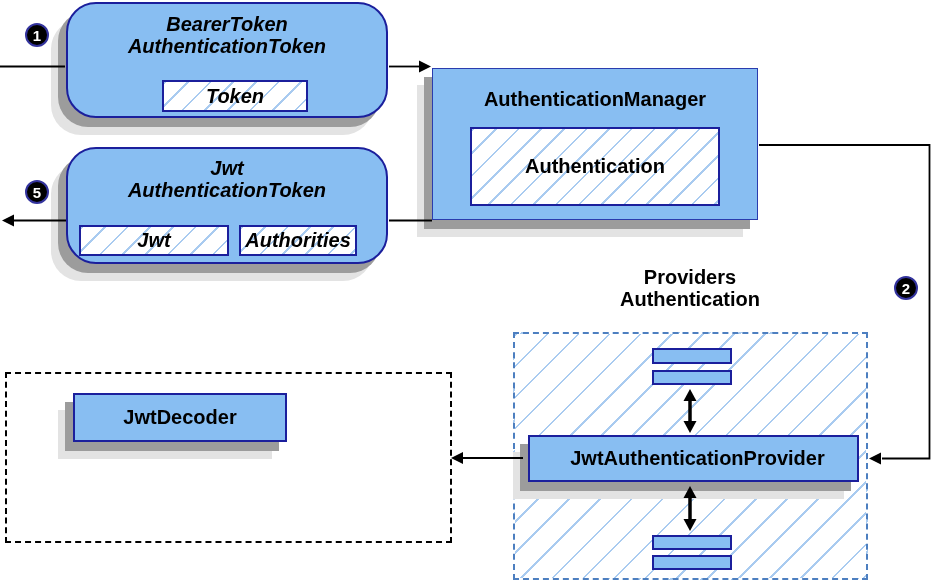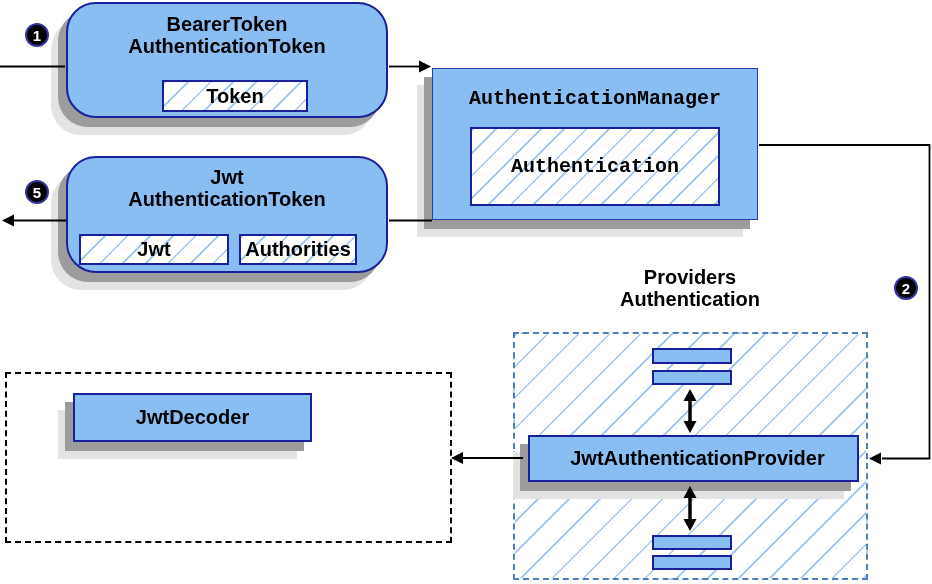--- a/index.html
+++ b/index.html
@@ -14,21 +14,21 @@
     --badge-bg:#000000;
     --badge-text:#ffffff;
   }
   *{margin:0;padding:0;box-sizing:border-box;}
   html,body{background:#fff;}
   body{font-family:"Liberation Sans","DejaVu Sans",sans-serif;}
   #stage{position:relative;width:932px;height:584px;background:#fff;overflow:hidden;}
   .abs{position:absolute;}
   .blue{background:var(--node-fill);}
   .navy{border:2px solid var(--node-border);}
-  .rounded{border-radius:30px;}
+  .rounded{border-radius:30px;font-style:italic;}
   .shadow{box-shadow:-8px 9px 0 var(--shadow-dark),-15px 17px 0 var(--shadow-light);}
   .hatch{background-color:#fff;background-image:repeating-linear-gradient(135deg,var(--hatch-line) 0 1.8px,transparent 1.8px 16px);}
   .hatch-big{background-color:#fff;background-image:repeating-linear-gradient(135deg,var(--hatch-line) 0 1.8px,transparent 1.8px 22px);}
   .title{font-weight:bold;font-size:20px;line-height:22px;color:#000;text-align:center;}
   .chip{display:flex;align-items:center;justify-content:center;font-weight:bold;font-size:20px;color:#000;}
   .badge{width:24px;height:24px;border-radius:50%;background:var(--badge-bg);color:var(--badge-text);
          border:2px solid #34349e;display:flex;align-items:center;justify-content:center;
          font-size:15px;font-weight:bold;line-height:1;}
   .bar{background:var(--node-fill);border:2px solid var(--node-border);}
   .dashed-black{border:2px dashed var(--dashed-border-black);background:#fff;}
@@ -49,26 +49,26 @@
   <div class="badge abs" style="left:25px;top:180px;">5</div>
 
   <div class="abs blue navy rounded shadow" style="left:66px;top:2px;width:322px;height:116px;">
     <div class="title" style="margin-top:9px;">
       <div>BearerToken</div>
       <div>AuthenticationToken</div>
     </div>
     <div class="chip hatch navy abs" style="left:86px;top:76px;width:146px;height:32px;margin-left:8px;">Token</div>
   </div>
 
-  <div class="abs blue shadow" style="left:432px;top:68px;width:326px;height:152px;border:1.5px solid #2a3cae;font-family:Liberation Mono, monospace;">
+  <div class="abs blue shadow" style="left:432px;top:68px;width:326px;height:152px;border:1.5px solid #2a3cae;">
     <div class="title" style="margin-top:19px;">AuthenticationManager</div>
     <div class="chip hatch navy abs" style="left:37px;top:58px;width:250px;height:79px;">Authentication</div>
   </div>
 
-  <div class="abs blue navy rounded shadow" style="left:66px;top:156px;width:322px;height:117px;">
+  <div class="abs blue navy rounded shadow" style="left:66px;top:147px;width:322px;height:117px;">
     <div class="title" style="margin-top:8px;">
       <div>Jwt</div>
       <div>AuthenticationToken</div>
     </div>
     <div class="chip hatch navy abs" style="left:11px;top:76px;width:150px;height:31px;">Jwt</div>
     <div class="chip hatch navy abs" style="left:171px;top:76px;width:118px;height:31px;">Authorities</div>
   </div>
 
   <div class="title abs" style="left:565px;top:266px;width:250px;">
     <div>Providers</div>
@@ -80,21 +80,21 @@
   <div class="abs bar" style="left:652px;top:348px;width:80px;height:16px;"></div>
   <div class="abs bar" style="left:652px;top:370px;width:80px;height:15px;"></div>
 
   <div class="abs blue navy shadow chip" style="left:528px;top:435px;width:331px;height:47px;padding-left:8px;">JwtAuthenticationProvider</div>
 
   <div class="abs bar" style="left:652px;top:535px;width:80px;height:15px;"></div>
   <div class="abs bar" style="left:652px;top:555px;width:80px;height:15px;"></div>
 
   <div class="abs dashed-black" style="left:5px;top:372px;width:447px;height:171px;"></div>
 
-  <div class="abs blue navy shadow chip" style="left:73px;top:393px;width:239px;height:49px;">JwtDecoder</div>
+  <div class="abs blue navy shadow chip" style="left:73px;top:393px;width:214px;height:49px;">JwtDecoder</div>
 
 
   <svg id="connectors" width="932" height="584" viewBox="0 0 932 584">
 
     <line x1="0" y1="66.5" x2="65" y2="66.5" stroke-width="1.8"></line>
 
     <line x1="389" y1="66.5" x2="420" y2="66.5" stroke-width="1.8"></line>
     <polygon points="431,66.5 419,60.5 419,72.5"></polygon>
 
     <line x1="389" y1="220.5" x2="432" y2="220.5" stroke-width="1.8"></line>

